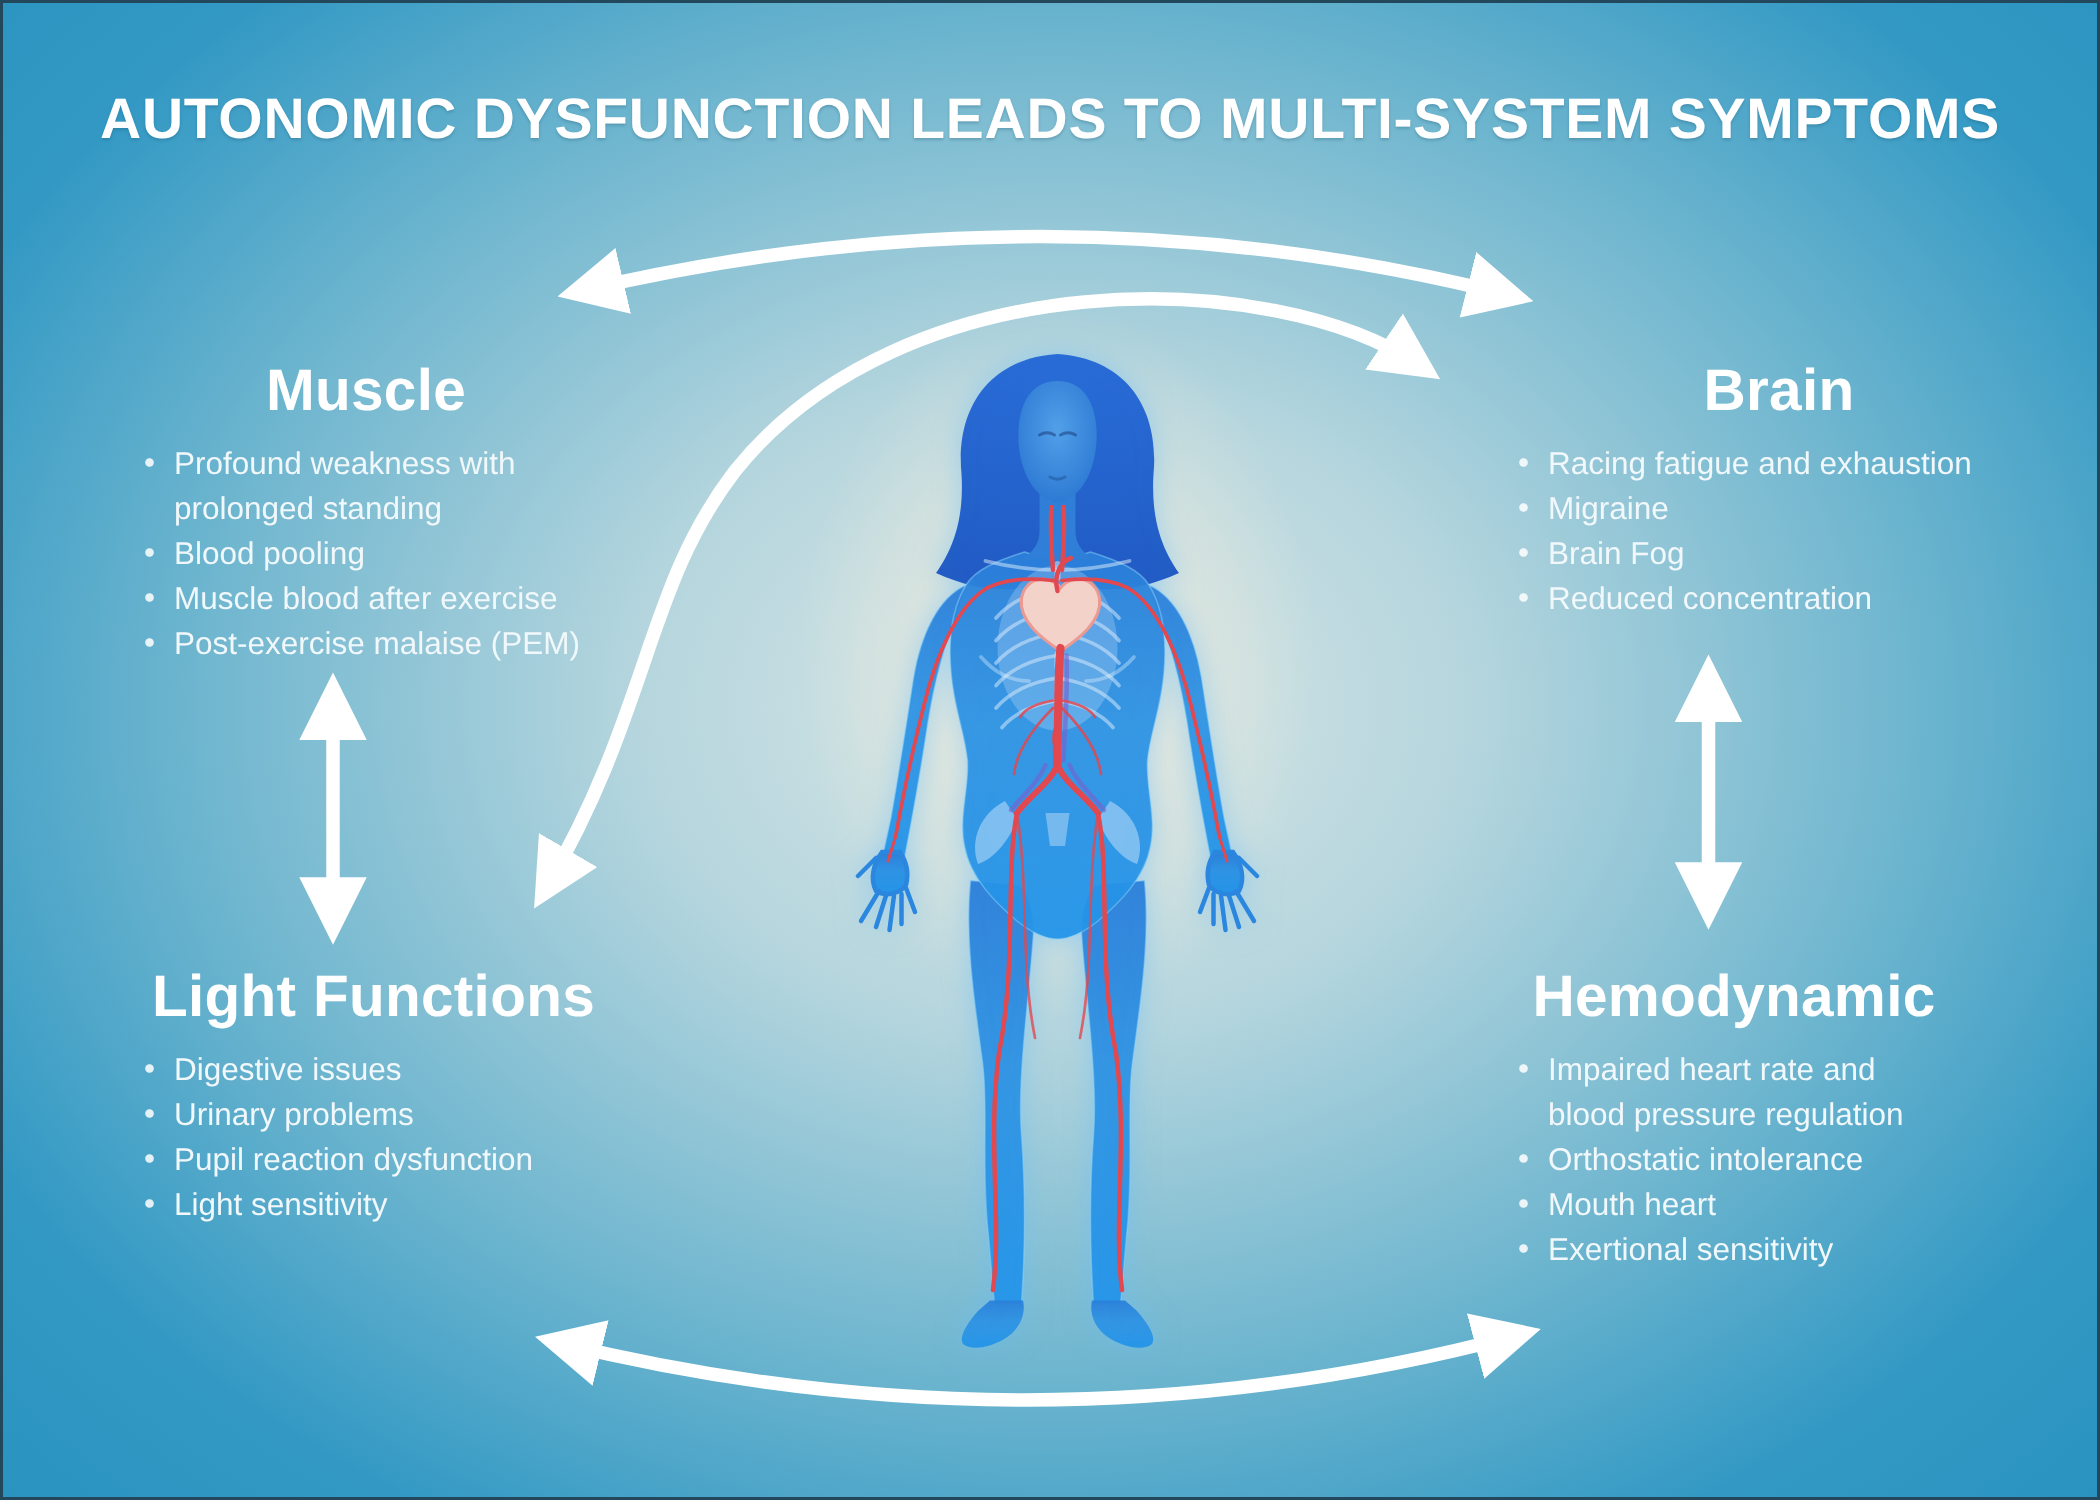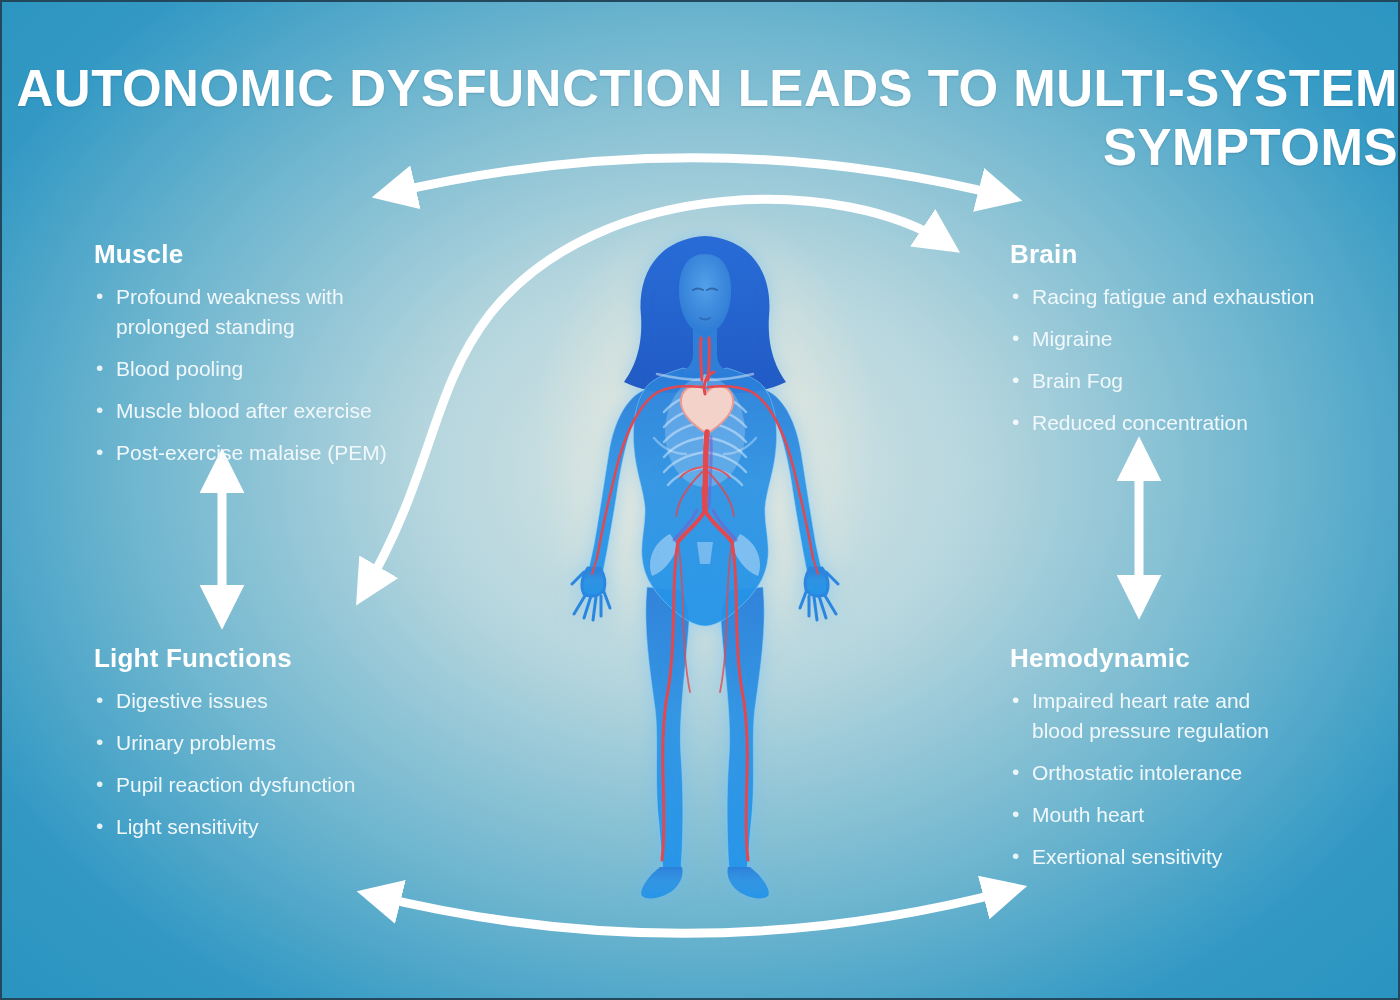--- a/index.html
+++ b/index.html
@@ -9,38 +9,37 @@
     overflow:hidden;
     font-family:"Liberation Sans", sans-serif;
     box-sizing:border-box;
     border:2px solid #23485c;
     background:
       radial-gradient(ellipse 240px 330px at 703px 440px, rgba(243,236,218,0.85) 0%, rgba(243,236,218,0.0) 72%),
       radial-gradient(ellipse 980px 760px at 700px 470px, #d9e7e5 0%, #b6d6de 28%, #6fb6cf 58%, #3399c4 82%, #2a93c0 100%);
   }
   .title{
     position:absolute;top:57px;left:0;right:0;
-    text-align:right;
+    text-align:center;
     color:#ffffff;
-    font-size:51px;font-weight:bold;letter-spacing:0.5px;
+    font-size:38px;font-weight:bold;letter-spacing:0.5px;
     text-shadow:0 1px 2px rgba(20,70,95,0.25);
   }
   .panel{position:absolute;color:#eef7fa;}
   .panel h2{
     margin:0 0 12px 0;
     color:#ffffff;
-    font-size:26px;font-weight:bold;letter-spacing:0.2px;
+    font-size:39px;font-weight:bold;letter-spacing:0.2px;text-align:center;
   }
   .panel ul{margin:0;padding:0;list-style:none;}
   .panel ul li{
     position:relative;
     padding-left:22px;
     font-size:21px;line-height:30px;
     color:#f1f8fb;
-    margin-top:12px;
   }
   .panel ul li::before{
     content:"\2022";
     position:absolute;left:2px;top:-1px;
     color:rgba(255,255,255,0.85);
     font-size:21px;
   }
   .panel-muscle{left:92px;top:237px;width:300px;}
   .panel-brain{left:1008px;top:237px;width:352px;}
   .panel-body-functions{left:92px;top:641px;width:310px;}

